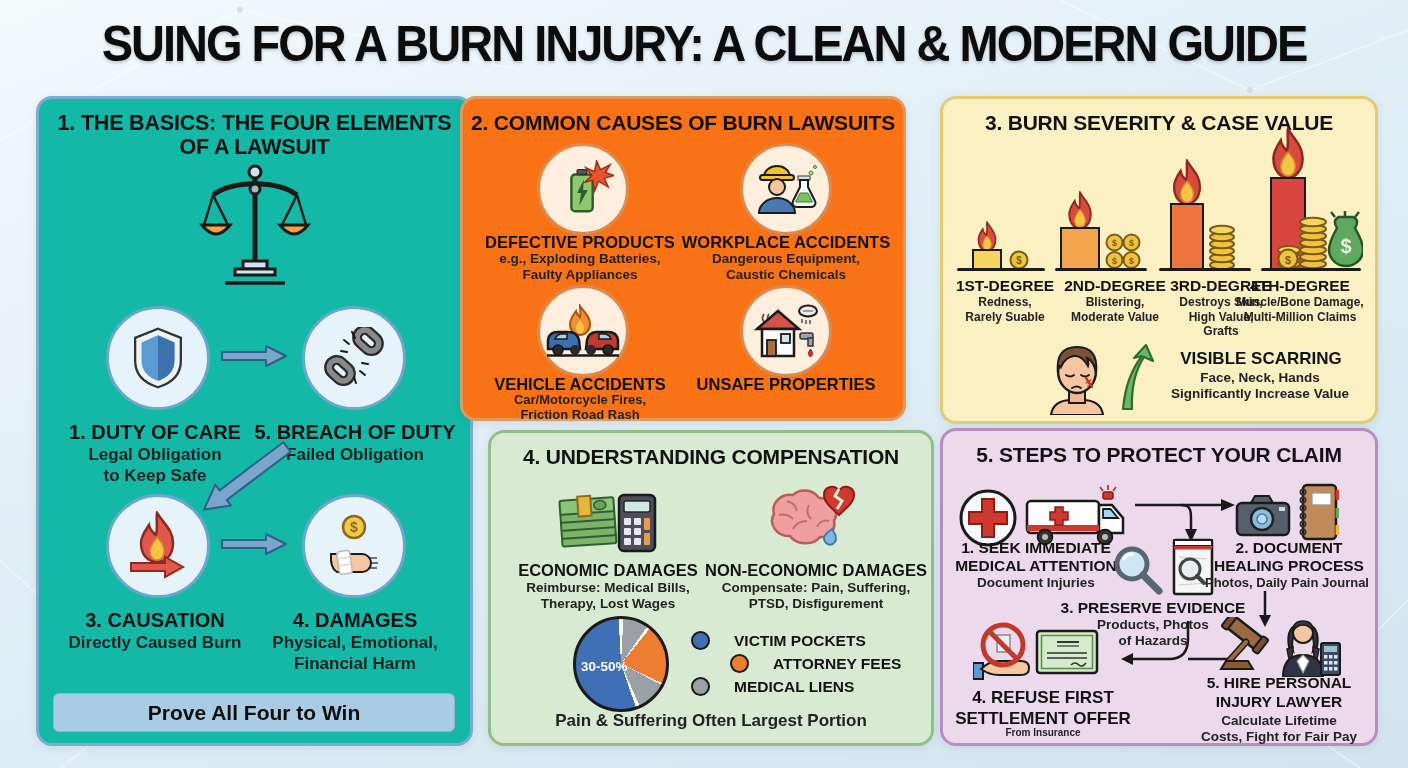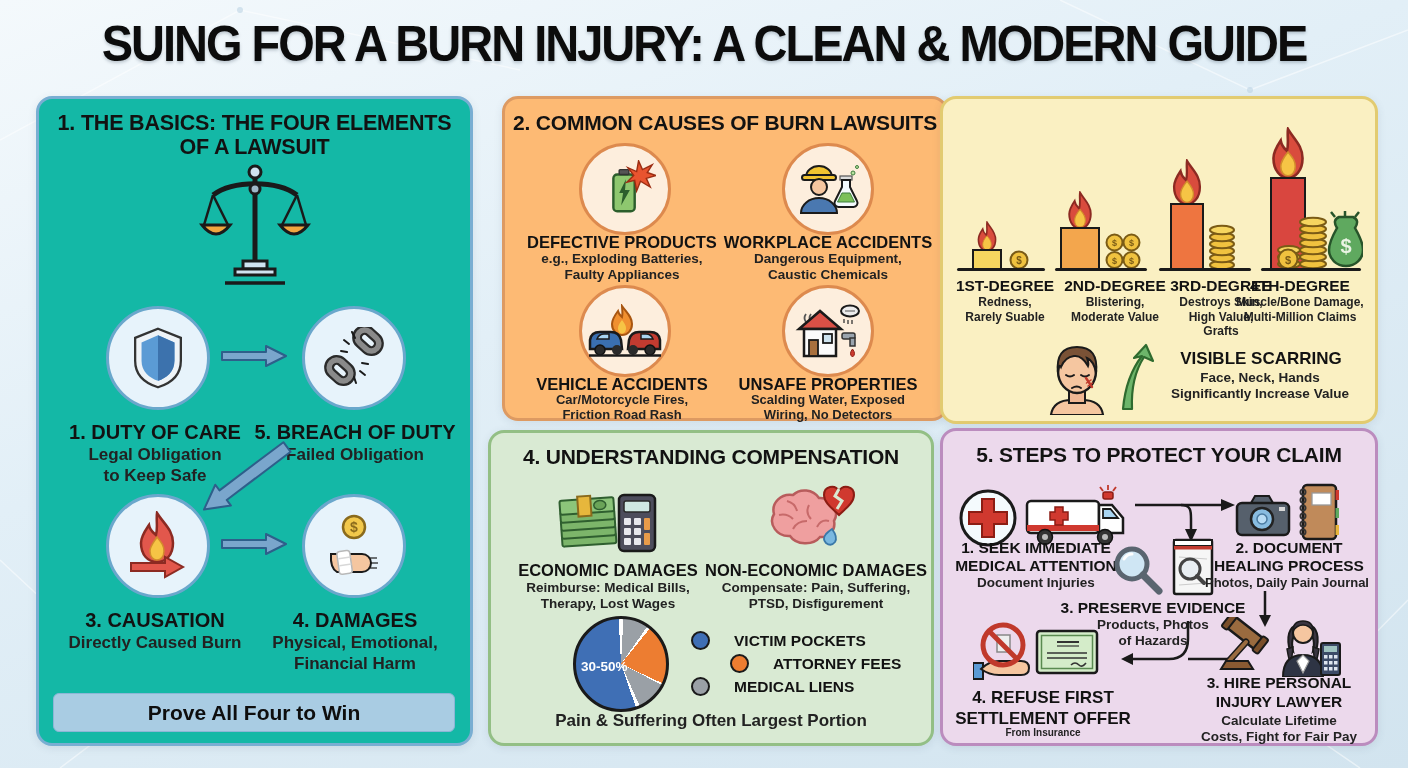--- a/index.html
+++ b/index.html
@@ -148,21 +148,21 @@
   <div class="d" style="left:6px;top:534px;width:220px;font-size:17px;">Directly Caused Burn</div>
   <div class="t" style="left:212px;top:510px;width:208px;font-size:20px;">4. DAMAGES</div>
   <div class="d" style="left:212px;top:534px;width:208px;font-size:17px;">Physical, Emotional,
 Financial Harm</div>
 
   <div class="banner" style="left: 14px; top: 594px; width: 400px; height: 37px; line-height: 37px; background: rgb(169, 204, 227);">
     <span>Prove All Four to Win</span>
   </div>
 </div>
 
-<div class="panel" style="left: 502px; top: 96px; width: 440px; height: 319px; background: #fdba74; border-color: rgb(221, 154, 98);">
+<div class="panel" style="left: 460px; top: 96px; width: 440px; height: 319px; background: #f97316; border-color: rgb(221, 154, 98);">
   <div class="phead">2. COMMON CAUSES OF BURN LAWSUITS</div>
 
   <div class="circ orange" style="left:74px;top:44px;">
     <svg width="62" height="58" viewBox="0 0 64 58">
       <rect x="20" y="14" width="22" height="38" rx="4" fill="#8ec76f" stroke="#2c5e2c" stroke-width="2.5"></rect>
       <rect x="26" y="9" width="10" height="5" rx="1" fill="#555" stroke="#333" stroke-width="1.5"></rect>
       <polygon points="33,19 26,33 30,33 28,46 37,30 32,30" fill="#2c5e2c"></polygon>
       <polygon points="46,0 50,9 60,4 55,12 64,15 54,18 58,27 48,21 44,31 42,20 34,22 41,15 35,7 44,11" fill="#e8542f" stroke="#9c2d12" stroke-width="1.5"></polygon>
     </svg>
   </div>
@@ -220,25 +220,24 @@
       <rect x="48" y="31" width="13" height="6" rx="2" fill="#9aa4ae" stroke="#333" stroke-width="1.5"></rect>
       <rect x="56" y="36" width="5" height="8" fill="#9aa4ae" stroke="#333" stroke-width="1.5"></rect>
       <path d="M58.5,47 q4,5 0,8 q-4,-3 0,-8" fill="#cc3b30" stroke="#8c1d14" stroke-width="1"></path>
     </svg>
   </div>
 
   <div class="t" style="left:8px;top:276px;width:218px;font-size:16.5px;">VEHICLE ACCIDENTS</div>
   <div class="d" style="left:8px;top:294px;width:218px;font-size:13px;line-height:1.15;">Car/Motorcycle Fires,
 Friction Road Rash</div>
   <div class="t" style="left:214px;top:276px;width:218px;font-size:16.5px;">UNSAFE PROPERTIES</div>
-  <div class="d" style="left:214px;top:294px;width:218px;font-size:13px;line-height:1.15;">Scalding Water, Exposed
-Wiring, No Detectors</div>
 </div>
 
 <div class="panel" style="left: 940px; top: 96px; width: 432px; height: 322px; background: rgb(250, 240, 194); border-color: rgb(226, 203, 112);">
+  <div class="phead">3. BURN SEVERITY &amp; CASE VALUE</div>
 
   <div class="abs" style="left:0;top:0;width:432px;height:172px;">
 
     <svg class="abs deg-flame" style="left: 31px; bottom: 18px;" width="26" height="32" viewBox="0 0 40 52">
         <path d="M20,2 C26,12 34,18 34,30 C34,42 27,49 20,49 C13,49 6,42 6,30 C6,24 9,19 13,13 C14,19 17,21 19,23 C21,16 19,8 20,2 Z" fill="#d94c3d" stroke="#8c2a22" stroke-width="2.5"></path>
         <path d="M20,24 C24,29 27,32 27,38 C27,44 23.5,47 20,47 C16.5,47 13,44 13,38 C13,33 16,29 20,24 Z" fill="#f6c445" stroke="#d28b2c" stroke-width="1.5"></path>
       </svg>
     <svg class="abs deg-flame" style="left: 121px; bottom: 40px;" width="32" height="40" viewBox="0 0 40 52">
         <path d="M20,2 C26,12 34,18 34,30 C34,42 27,49 20,49 C13,49 6,42 6,30 C6,24 9,19 13,13 C14,19 17,21 19,23 C21,16 19,8 20,2 Z" fill="#d94c3d" stroke="#8c2a22" stroke-width="2.5"></path>
         <path d="M20,24 C24,29 27,32 27,38 C27,44 23.5,47 20,47 C16.5,47 13,44 13,38 C13,33 16,29 20,24 Z" fill="#f6c445" stroke="#d28b2c" stroke-width="1.5"></path>
@@ -556,17 +555,17 @@
         <rect x="61" y="48" width="3.5" height="3.5"></rect>
         <rect x="51" y="54" width="3.5" height="3.5"></rect>
         <rect x="56" y="54" width="3.5" height="3.5"></rect>
         <rect x="61" y="54" width="3.5" height="3.5"></rect>
       </g>
   </svg>
 
   <div class="t" style="left:8px;top:256px;width:184px;font-size:17px;line-height:1.25;">4. REFUSE FIRST
 SETTLEMENT OFFER</div>
   <div class="d" style="left:8px;top:296px;width:184px;font-size:10px;">From Insurance</div>
-  <div class="t" style="left:248px;top:242px;width:176px;font-size:15.5px;line-height:1.25;">3. HIRE PERSONAL
+  <div class="t" style="left:248px;top:242px;width:176px;font-size:15.5px;line-height:1.25;">5. HIRE PERSONAL
 INJURY LAWYER</div>
   <div class="d" style="left:244px;top:282px;width:184px;font-size:13.5px;">Calculate Lifetime
 Costs, Fight for Fair Pay</div>
 </div>
 
 </body></html>

